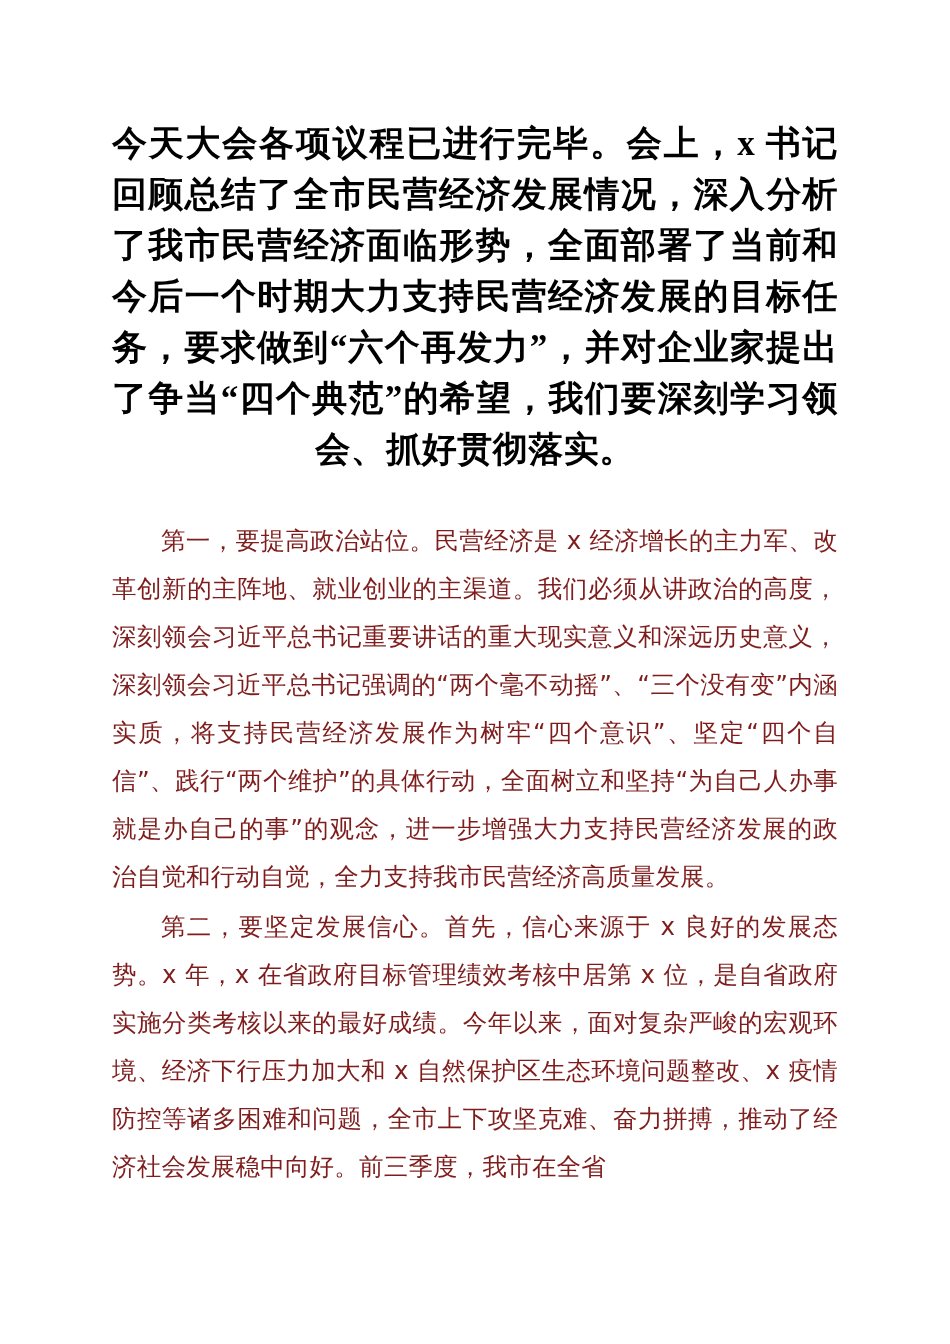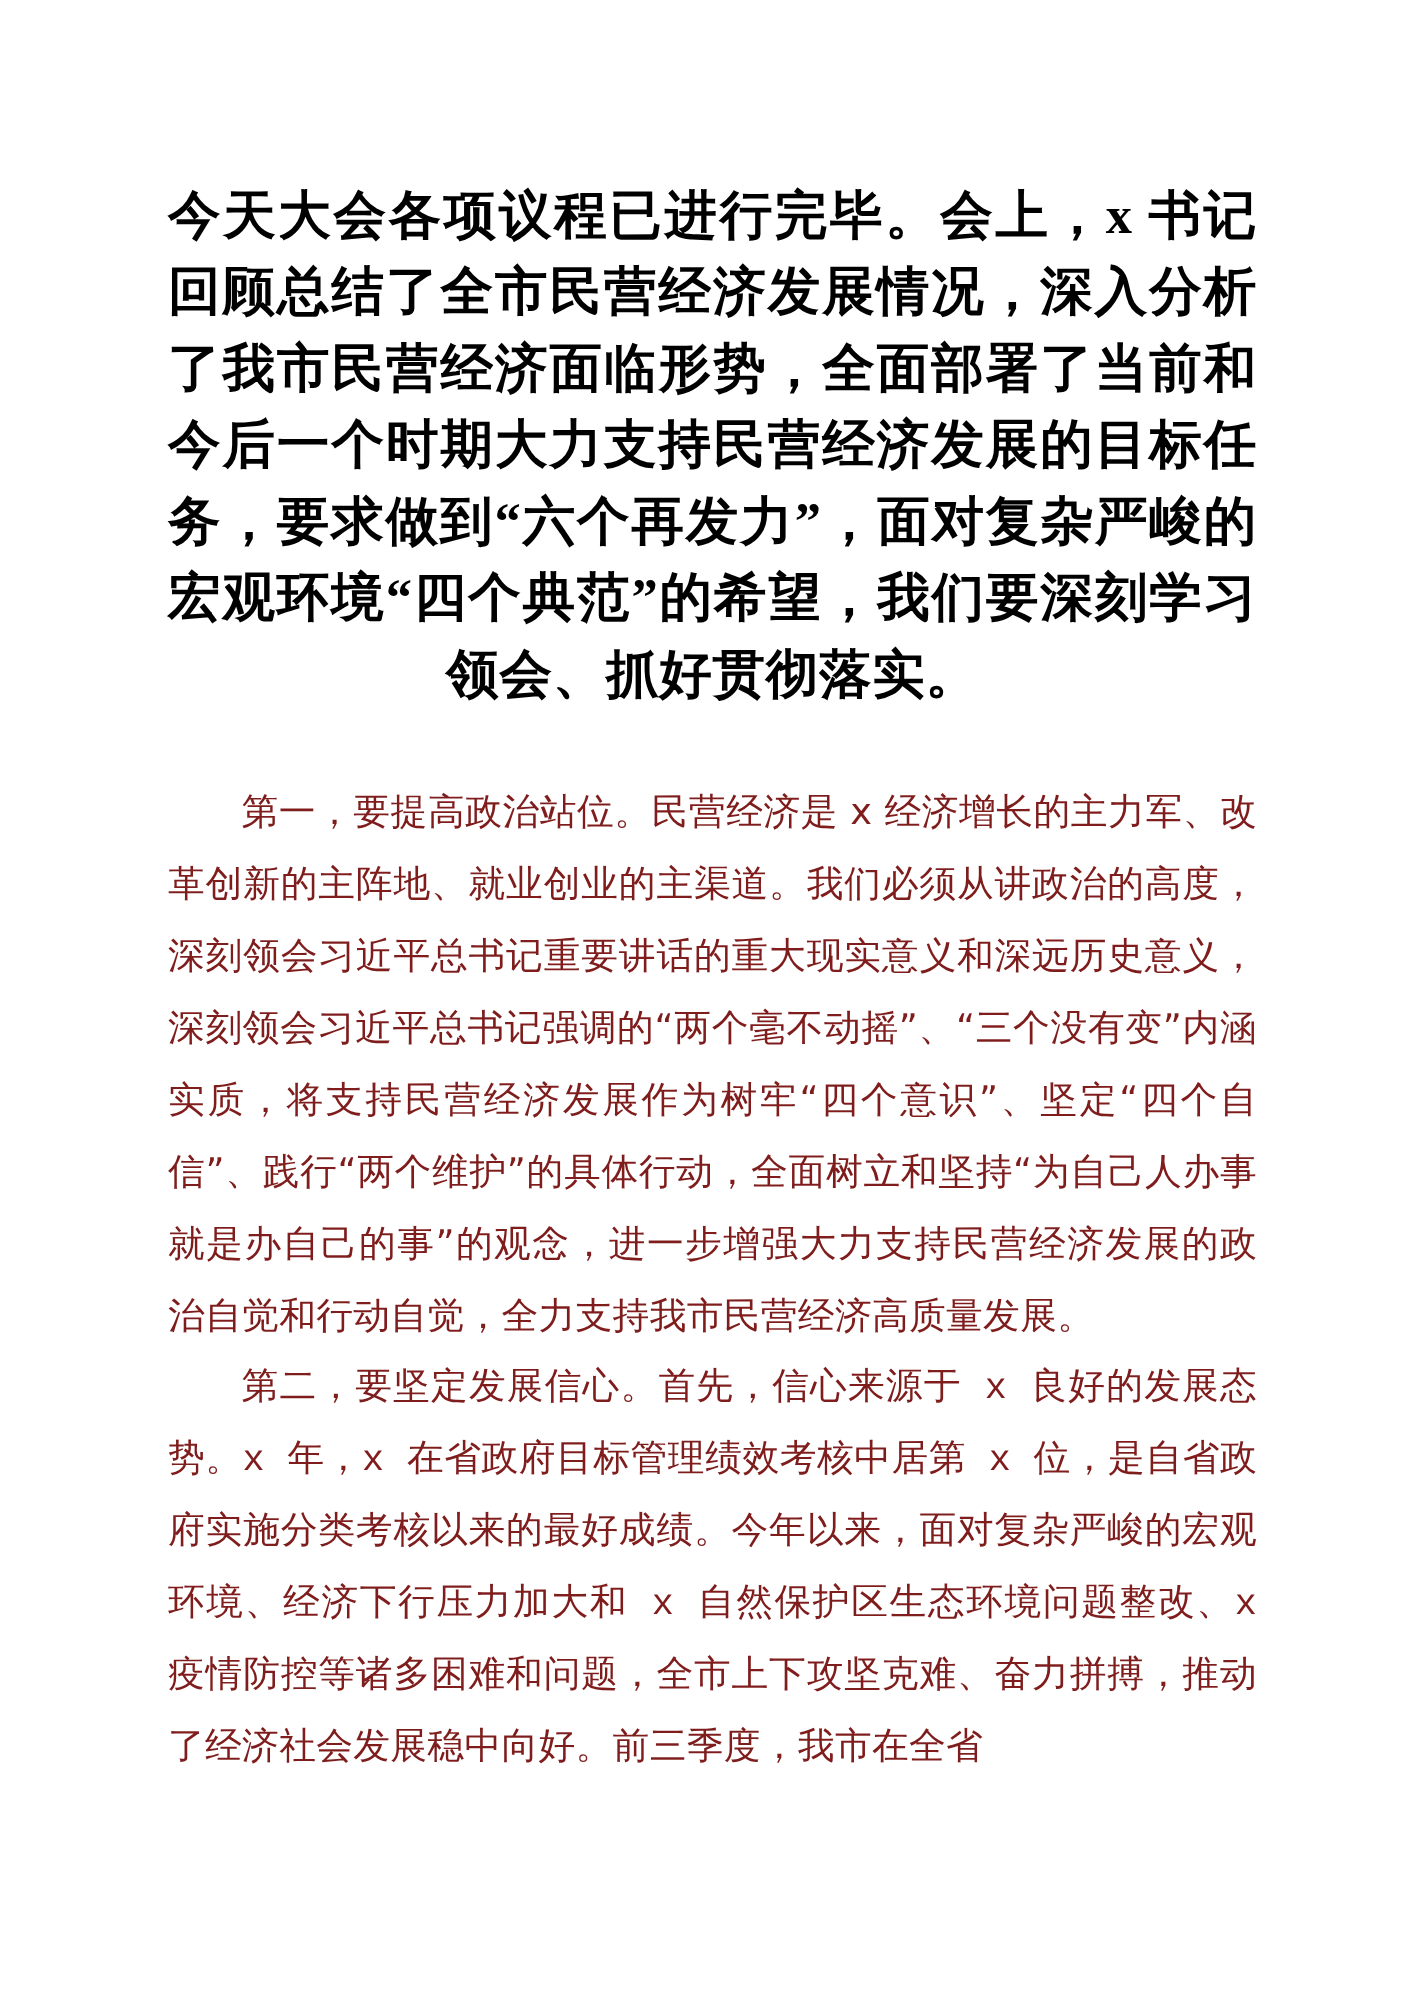--- a/index.html
+++ b/index.html
@@ -38,23 +38,22 @@
     line-height: 48px;
     text-align: justify;
     text-justify: inter-ideograph;
     text-indent: 2em;
     margin: 0 0 2px 0;
     letter-spacing: 0.2px;
     color: #7f1d1d;
   }
   .para:last-child {
     margin-bottom: 0;
-    font-family: Liberation Mono, monospace;
   }
 </style>
 </head>
 <body>
 
 <div class="page">
-  <h1 class="doc-title">今天大会各项议程已进行完毕。会上，x 书记回顾总结了全市民营经济发展情况，深入分析了我市民营经济面临形势，全面部署了当前和今后一个时期大力支持民营经济发展的目标任务，要求做到“六个再发力”，面对复杂严峻的宏观环境“四个典范”的希望，我们要深刻学习领会、抓好贯彻落实。</h1>
+  <h1 class="doc-title">今天大会各项议程已进行完毕。会上，x 书记回顾总结了全市民营经济发展情况，深入分析了我市民营经济面临形势，全面部署了当前和今后一个时期大力支持民营经济发展的目标任务，要求做到“六个再发力”，并对企业家提出了争当“四个典范”的希望，我们要深刻学习领会、抓好贯彻落实。</h1>
   <p class="para">第一，要提高政治站位。民营经济是 x 经济增长的主力军、改革创新的主阵地、就业创业的主渠道。我们必须从讲政治的高度，深刻领会习近平总书记重要讲话的重大现实意义和深远历史意义，深刻领会习近平总书记强调的“两个毫不动摇”、“三个没有变”内涵实质，将支持民营经济发展作为树牢“四个意识”、坚定“四个自信”、践行“两个维护”的具体行动，全面树立和坚持“为自己人办事就是办自己的事”的观念，进一步增强大力支持民营经济发展的政治自觉和行动自觉，全力支持我市民营经济高质量发展。</p>
   <p class="para">第二，要坚定发展信心。首先，信心来源于 x 良好的发展态势。x 年，x 在省政府目标管理绩效考核中居第 x 位，是自省政府实施分类考核以来的最好成绩。今年以来，面对复杂严峻的宏观环境、经济下行压力加大和 x 自然保护区生态环境问题整改、x 疫情防控等诸多困难和问题，全市上下攻坚克难、奋力拼搏，推动了经济社会发展稳中向好。前三季度，我市在全省</p>
 </div>
 
 </body></html>

